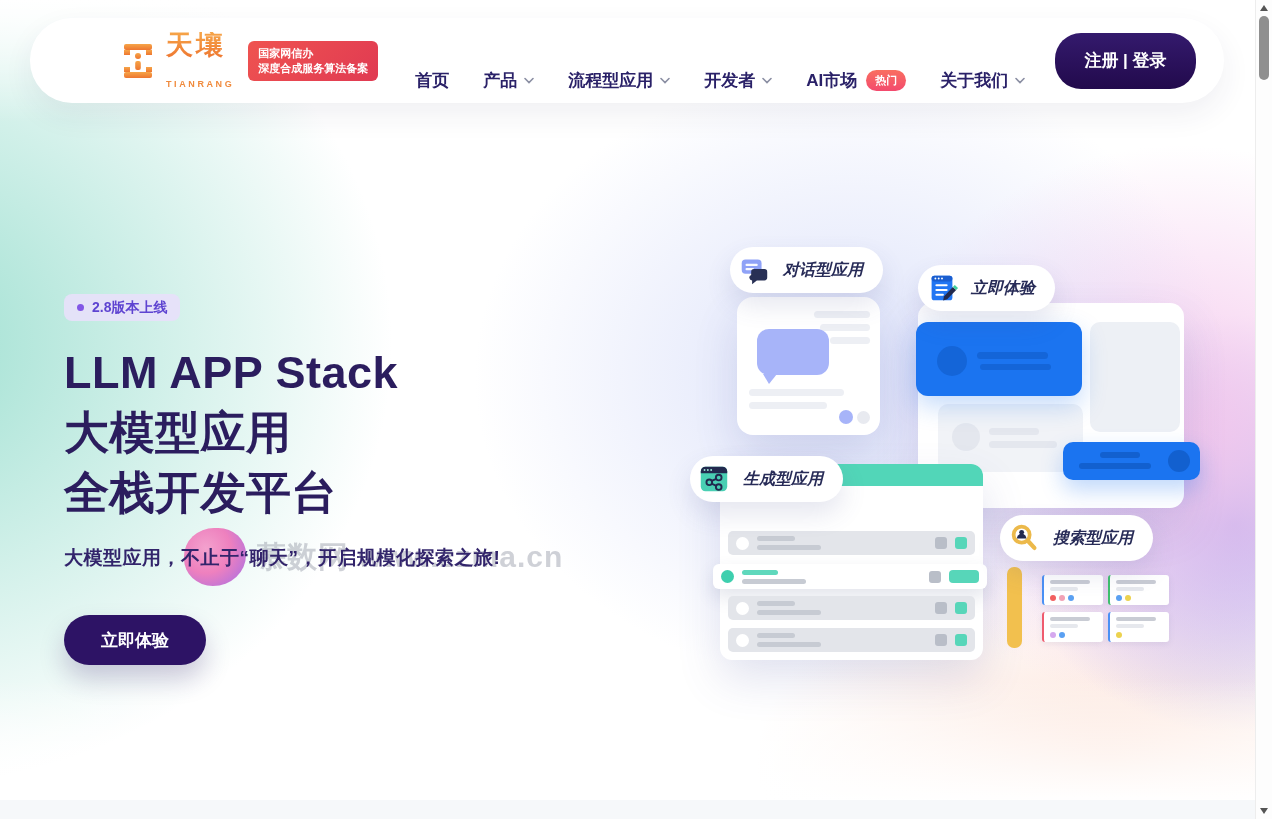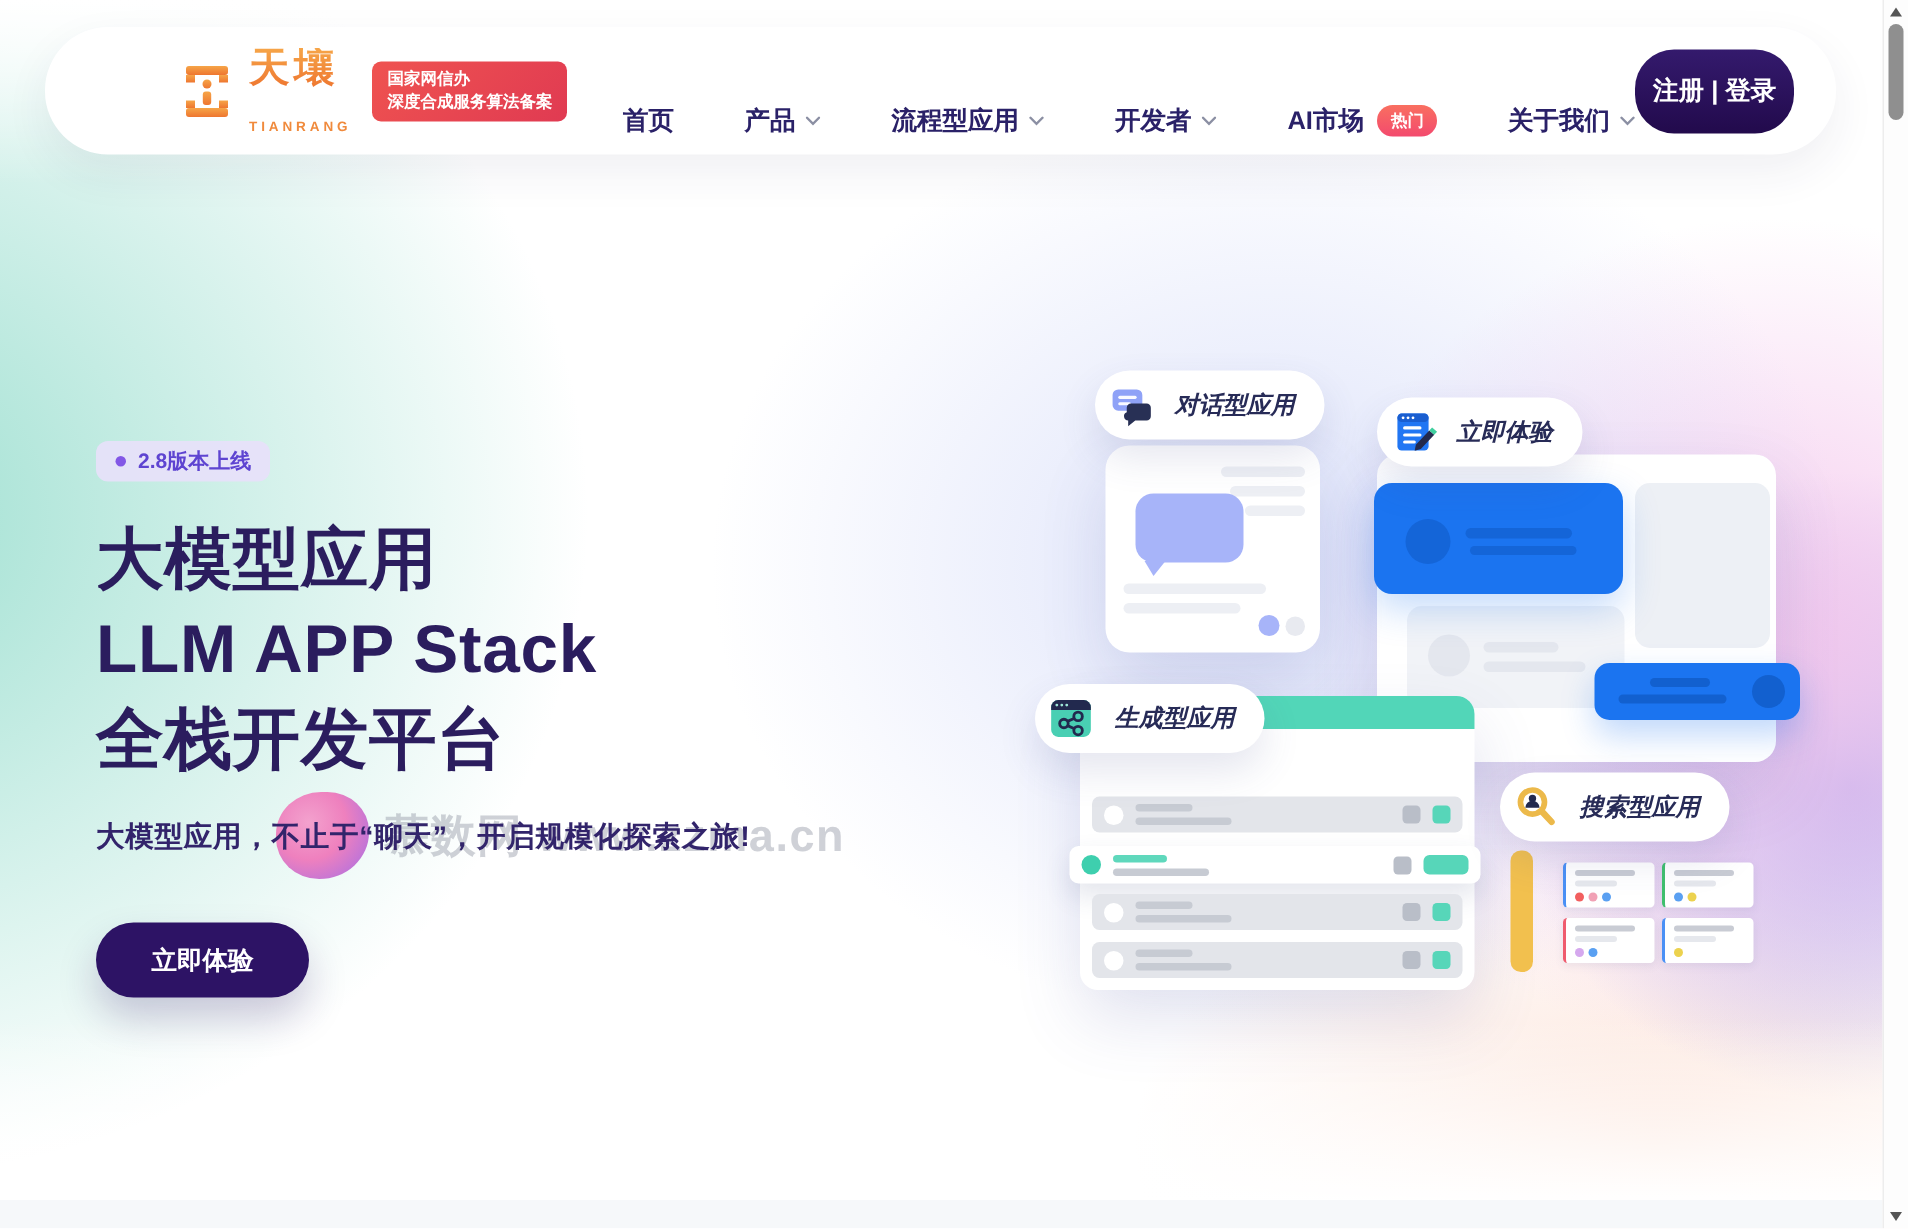--- a/index.html
+++ b/index.html
@@ -40,21 +40,21 @@
   .brand { display:flex; align-items:center; gap:8px; }
   .brand-text { display:flex; flex-direction:column; line-height:1; }
   .brand-cn { font-size:27px; font-weight:800; letter-spacing:3px;
     background:linear-gradient(180deg,#f6a548,#ee7630); -webkit-background-clip:text; background-clip:text; color:transparent; }
   .brand-en { font-size:9px; font-weight:700; letter-spacing:2.6px; color:#f08a3c; margin-top:21px; }
   .filing-badge {
     margin-left:14px; background:linear-gradient(135deg,#ef5350,#e03a52);
     color:#fff; font-size:11px; line-height:15px; font-weight:600;
     padding:5px 10px; border-radius:6px; white-space:nowrap;
   }
-  .nav-menu { display:flex; align-items:center; list-style:none; margin-left:37px; gap:47px;margin-top:40px; }
+  .nav-menu { display:flex; align-items:center; list-style:none; margin-left:37px; gap:34px;margin-top:40px; }
   .nav-item { display:flex; align-items:center; gap:7px; cursor:pointer;
     font-size:17px; font-weight:700; color:#2a2168; white-space:nowrap; }
   .chev { display:inline-block; width:10px; height:7px; }
   .hot-badge { background:linear-gradient(180deg,#f96f60,#f34a6e); color:#fff; font-size:11px; font-weight:700;
     padding:3px 9px; border-radius:999px; margin-left:2px; }
   .auth-btn {
     margin-left:auto; width:141px; height:56px; border:none; cursor:pointer;
     border-radius:26px; background:linear-gradient(180deg,#341a6d,#220a4c);
     color:#fff; font-size:17px; font-weight:700; font-family:inherit;
   }
@@ -227,22 +227,22 @@
 
     <button class="auth-btn">注册 | 登录</button>
   </nav>
 
   <section class="hero-left">
     <div class="version-badge">
       <span class="version-dot"></span>
       <span>2.8版本上线</span>
     </div>
     <h1 class="hero-title">
+      <div>LLM APP Stack</div>
       <div>大模型应用</div>
-      <div>LLM APP Stack</div>
       <div>全栈开发平台</div>
     </h1>
     <div class="watermark">
       <span class="wm-blob"></span>
       <span class="wm-text">慕数网 www.zzma.cn</span>
     </div>
     <p class="hero-subtitle">大模型应用，不止于“聊天”，开启规模化探索之旅!</p>
     <button class="cta-btn">立即体验</button>
   </section>
 

